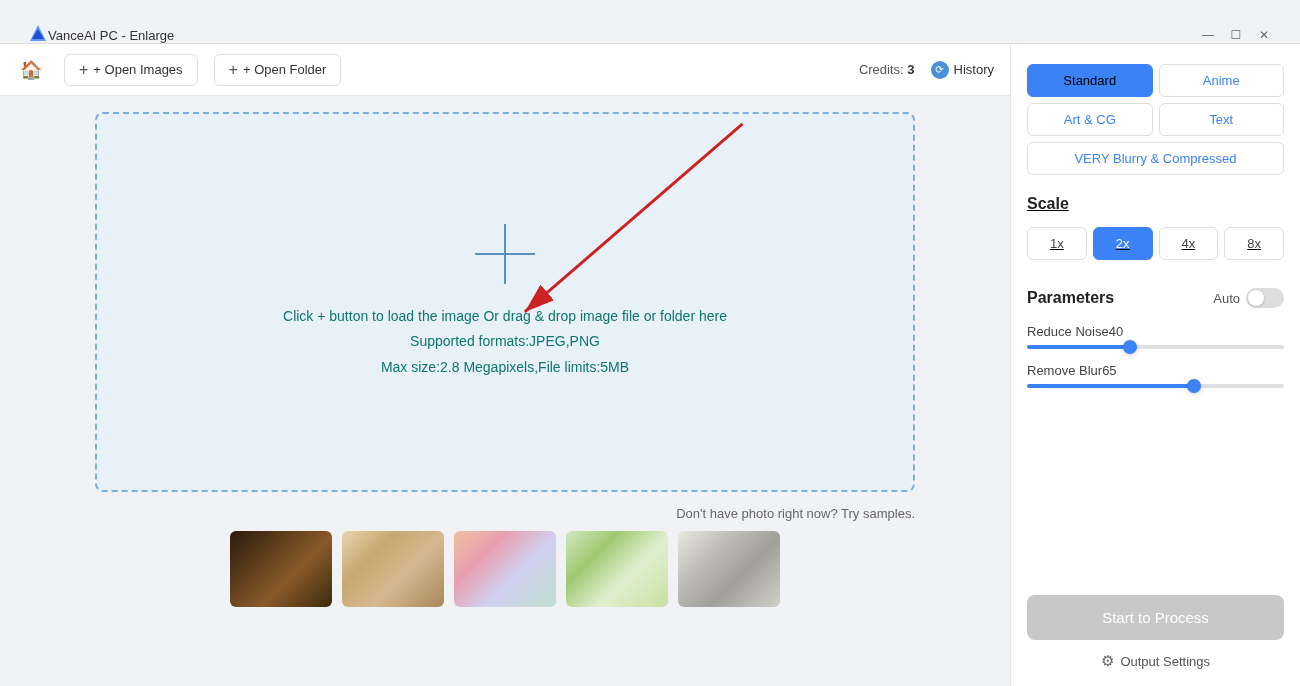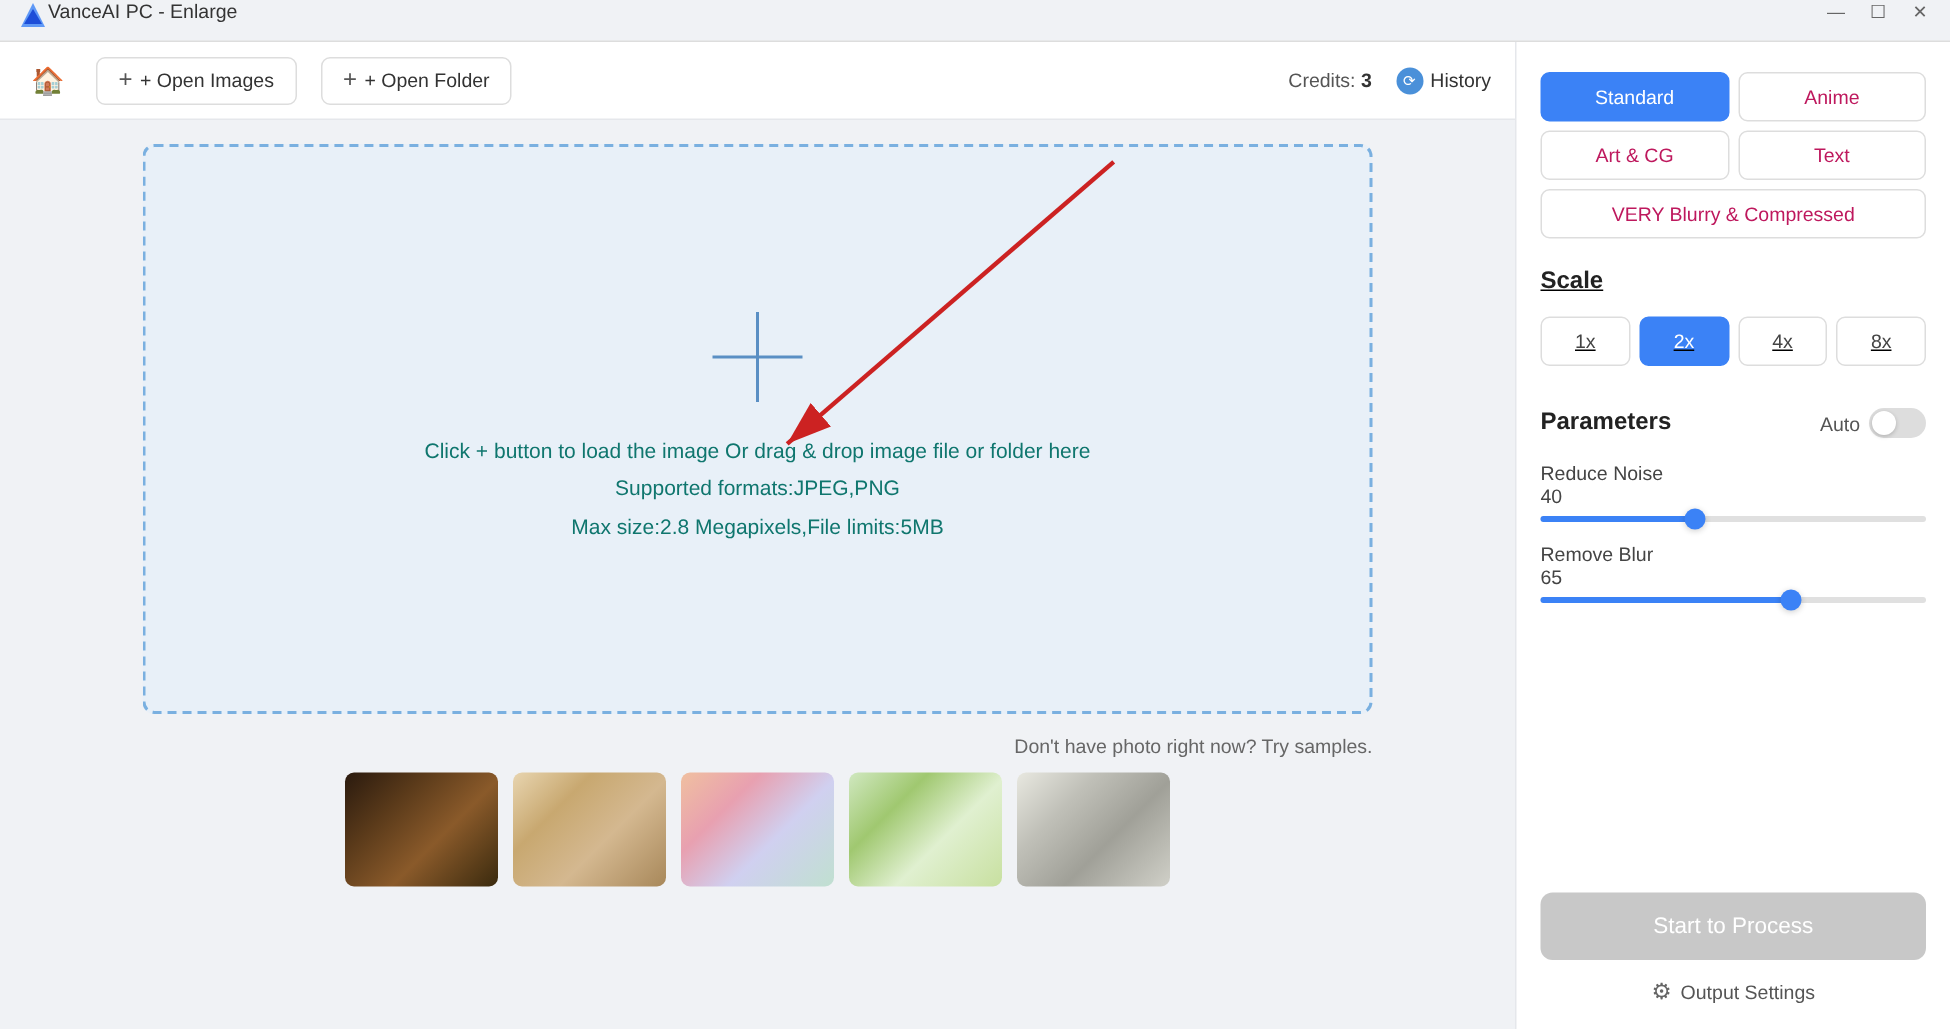--- a/index.html
+++ b/index.html
@@ -9,24 +9,24 @@
       width: 1300px;
       height: 686px;
       overflow: hidden;
       display: flex;
       flex-direction: column;
     }
 
     
     .titlebar {
       background: #f0f2f5;
-      height: 28px;
-      display: flex;
-      align-items: flex-start;
-      padding: 0 12px;
+      height: 44px;
+      display: flex;
+      align-items: flex-end;
+      padding: 0 28px;
       border-bottom: 1px solid #ddd;
       flex-shrink: 0;
     }
     .titlebar-title {
       font-size: 13px;
       color: #333;
       flex: 1;
     }
     .titlebar-controls {
       display: flex;
@@ -256,26 +256,26 @@
       gap: 6px;
       margin-bottom: 20px;
     }
     .model-btn {
       padding: 8px 10px;
       border: 1px solid #ddd;
       border-radius: 6px;
       background: #fff;
       cursor: pointer;
       font-size: 13px;
-      color: #be185d;
+      color: #3b82f6;
       text-align: center;
     }
     .model-btn.active {
       background: #3b82f6;
-      color: #ffffff;
+      color: #000000;
       border-color: #3b82f6;
     }
     .model-btn.wide {
       grid-column: 1 / -1;
     }
 
     
     .scale-section {
       margin-bottom: 28px;
       text-decoration: underline;
@@ -340,21 +340,20 @@
 
     .param-row {
       margin-bottom: 14px;
     }
     .param-label-row {
       display: flex;
       justify-content: flex-start;
       margin-bottom: 6px;
       font-size: 13px;
       color: #444;
-      flex-direction: column;
     }
     .param-value {
       font-size: 13px;
       color: #444;
     }
     .slider-track {
       width: 100%;
       height: 4px;
       background: #e0e0e0;
       border-radius: 2px;

